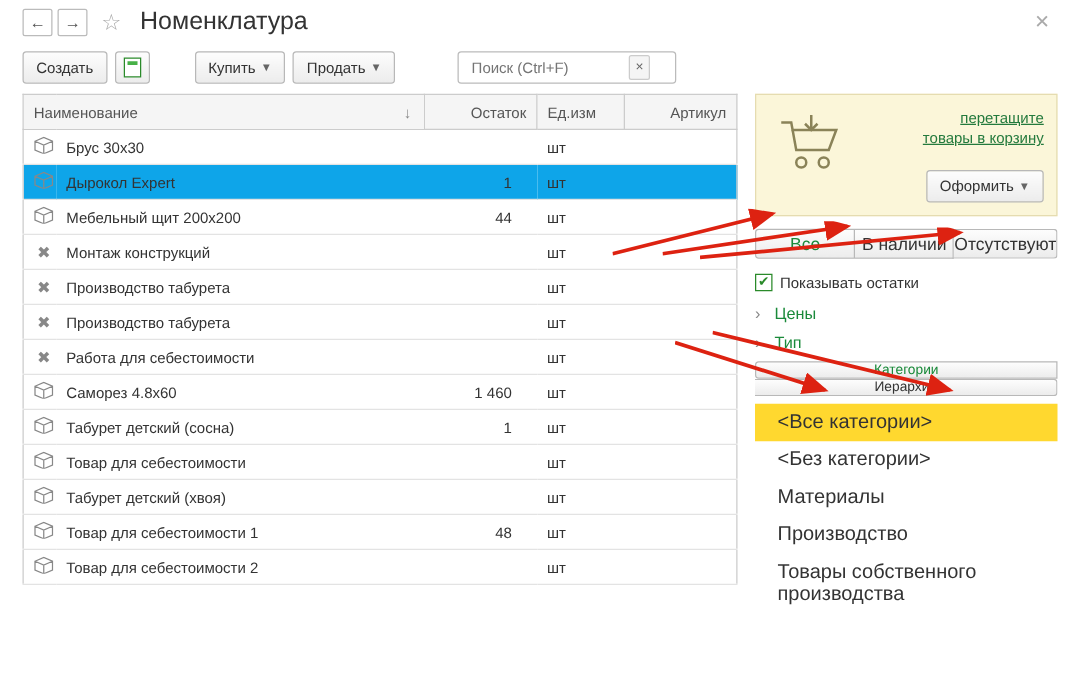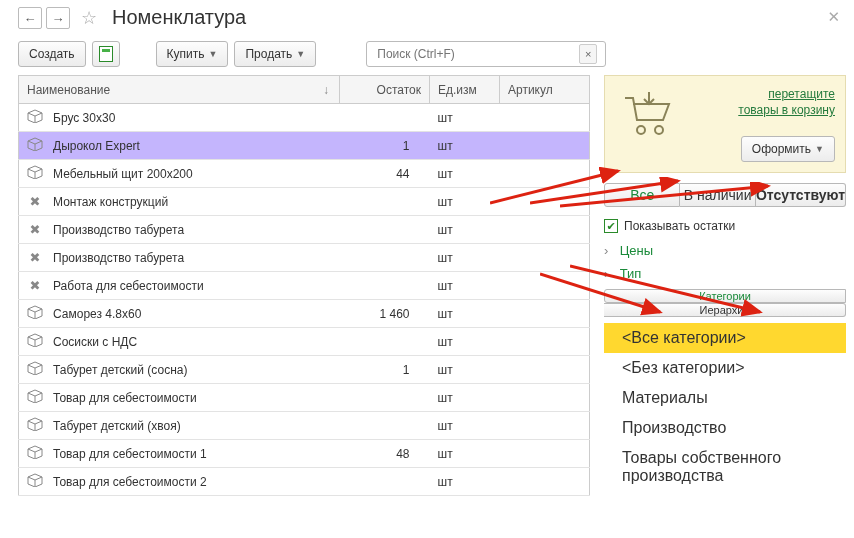--- a/index.html
+++ b/index.html
@@ -75,22 +75,22 @@
   .btn.icon-only { width: 28px; padding: 0; justify-content: center; }
   .green-square { width:14px;height:16px;border:1px solid #2a8a2a;background:#fff;display:inline-block;position:relative; }
   .green-square:after { content:""; position:absolute; top:2px; left:2px; right:2px; height:3px; background:#47b147;}
   .search-box {
     margin-left: 4px;
     height: 26px;
     border:1px solid #bbb;
     border-radius:3px;
     display:flex;
     align-items:center;
-    padding:0 8px 0 8px;
-    width: 240px;
+    padding:0 20px 0 8px;
+    width: 175px;
     color:#999;
   }
   .search-box input {
     border:none;outline:none;width:100%;font-size:12px;color:#333;
   }
   .search-box .x {
     width:20px;height:20px;border:1px solid #ccc;border-radius:2px;background:#f5f5f5;
     display:flex;align-items:center;justify-content:center;font-size:11px;color:#666;cursor:pointer;
     margin-left:4px;
   }
@@ -111,33 +111,33 @@
     font-weight:normal;
     font-size:12px;
     color:#555;
     padding:6px 8px;
     text-align:left;
     height:28px;
   }
   table.grid th.nm { width: 270px; position:relative;}
   table.grid th.ost { width: 90px; text-align:right;}
   table.grid th.ed { width: 70px; text-align:left;}
-  table.grid th.art { width: 90px; text-align:left;}
+  table.grid th.art { width: 90px; text-align:right;}
   table.grid th .sort { position:absolute; right:10px; color:#888; font-size:12px;}
   table.grid td {
     border-bottom:1px solid #e3e3e3;
     padding: 0 8px;
     height: 28px;
     font-size:12px;
   }
   table.grid td.icon { width:22px; text-align:center; padding:0 2px 0 8px;}
   table.grid td.name { }
   table.grid td.ost { text-align:right; padding-right:20px;}
   table.grid td.ed { }
-  table.grid tr.selected td { background:#c4b5fd; }
+  table.grid tr.selected td { background:#0ea5e9; }
   .box-icon { color:#888; font-size:14px; }
   .tools-icon { color:#888; font-size:13px;}
   .right {
     width: 242px;
     flex: 0 0 auto;
     padding-top:0;
   }
   .cart-block {
     border:1px solid #e5dcb0;
     background:#fbf6d9;
@@ -166,21 +166,21 @@
     flex:1;
     border:1px solid #b8b8b8;
     background:linear-gradient(#fdfdfd,#ececec);
     height:24px;
     display:flex;align-items:center;justify-content:center;
     font-size:14px;
     cursor:pointer;
   }
   .filter-tabs .tab.active { color:#1a8a3a; }
   .filter-tabs .tab:first-child { border-radius:3px 0 0 3px;}
-  .filter-tabs .tab:last-child { border-radius:0 3px 3px 0; border-left:none;font-weight:bold;}
+  .filter-tabs .tab:last-child { border-radius:0 3px 3px 0; border-left:none;}
   .filter-tabs .tab:nth-child(2){ border-left:none;}
   .chk-row { display:flex;align-items:center;gap:6px;margin-bottom:10px; font-size:12px;}
   .chk {
     width:14px;height:14px;border:1px solid #2a8a2a;display:inline-flex;align-items:center;justify-content:center;
     color:#2a8a2a;font-size:11px;line-height:1;
   }
   .expander { color:#1a8a3a; font-size:13px; margin-bottom:8px; cursor:pointer;}
   .expander .arr { color:#888; display:inline-block; width:12px;}
   .cat-tabs {
     display:flex; margin-bottom:6px;
@@ -313,29 +313,20 @@
                 </svg></span></td>
             <td class="name">Саморез 4.8х60</td>
             <td class="ost">1 460</td>
             <td class="ed">шт</td>
             <td></td>
           </tr>
           <tr>
             <td class="icon"><span class="box-icon"><svg width="16" height="14" viewBox="0 0 16 14">
                   <path d="M1 4 L8 1 L15 4 L15 11 L8 14 L1 11 Z M1 4 L8 7 L15 4 M8 7 L8 14" fill="none" stroke="#888" stroke-width="1"></path>
                 </svg></span></td>
-            <td class="name">Сосиски с НДС</td>
-            <td class="ost"></td>
-            <td class="ed">шт</td>
-            <td></td>
-          </tr>
-          <tr>
-            <td class="icon"><span class="box-icon"><svg width="16" height="14" viewBox="0 0 16 14">
-                  <path d="M1 4 L8 1 L15 4 L15 11 L8 14 L1 11 Z M1 4 L8 7 L15 4 M8 7 L8 14" fill="none" stroke="#888" stroke-width="1"></path>
-                </svg></span></td>
             <td class="name">Табурет детский (сосна)</td>
             <td class="ost">1</td>
             <td class="ed">шт</td>
             <td></td>
           </tr>
           <tr>
             <td class="icon"><span class="box-icon"><svg width="16" height="14" viewBox="0 0 16 14">
                   <path d="M1 4 L8 1 L15 4 L15 11 L8 14 L1 11 Z M1 4 L8 7 L15 4 M8 7 L8 14" fill="none" stroke="#888" stroke-width="1"></path>
                 </svg></span></td>
             <td class="name">Товар для себестоимости</td>

